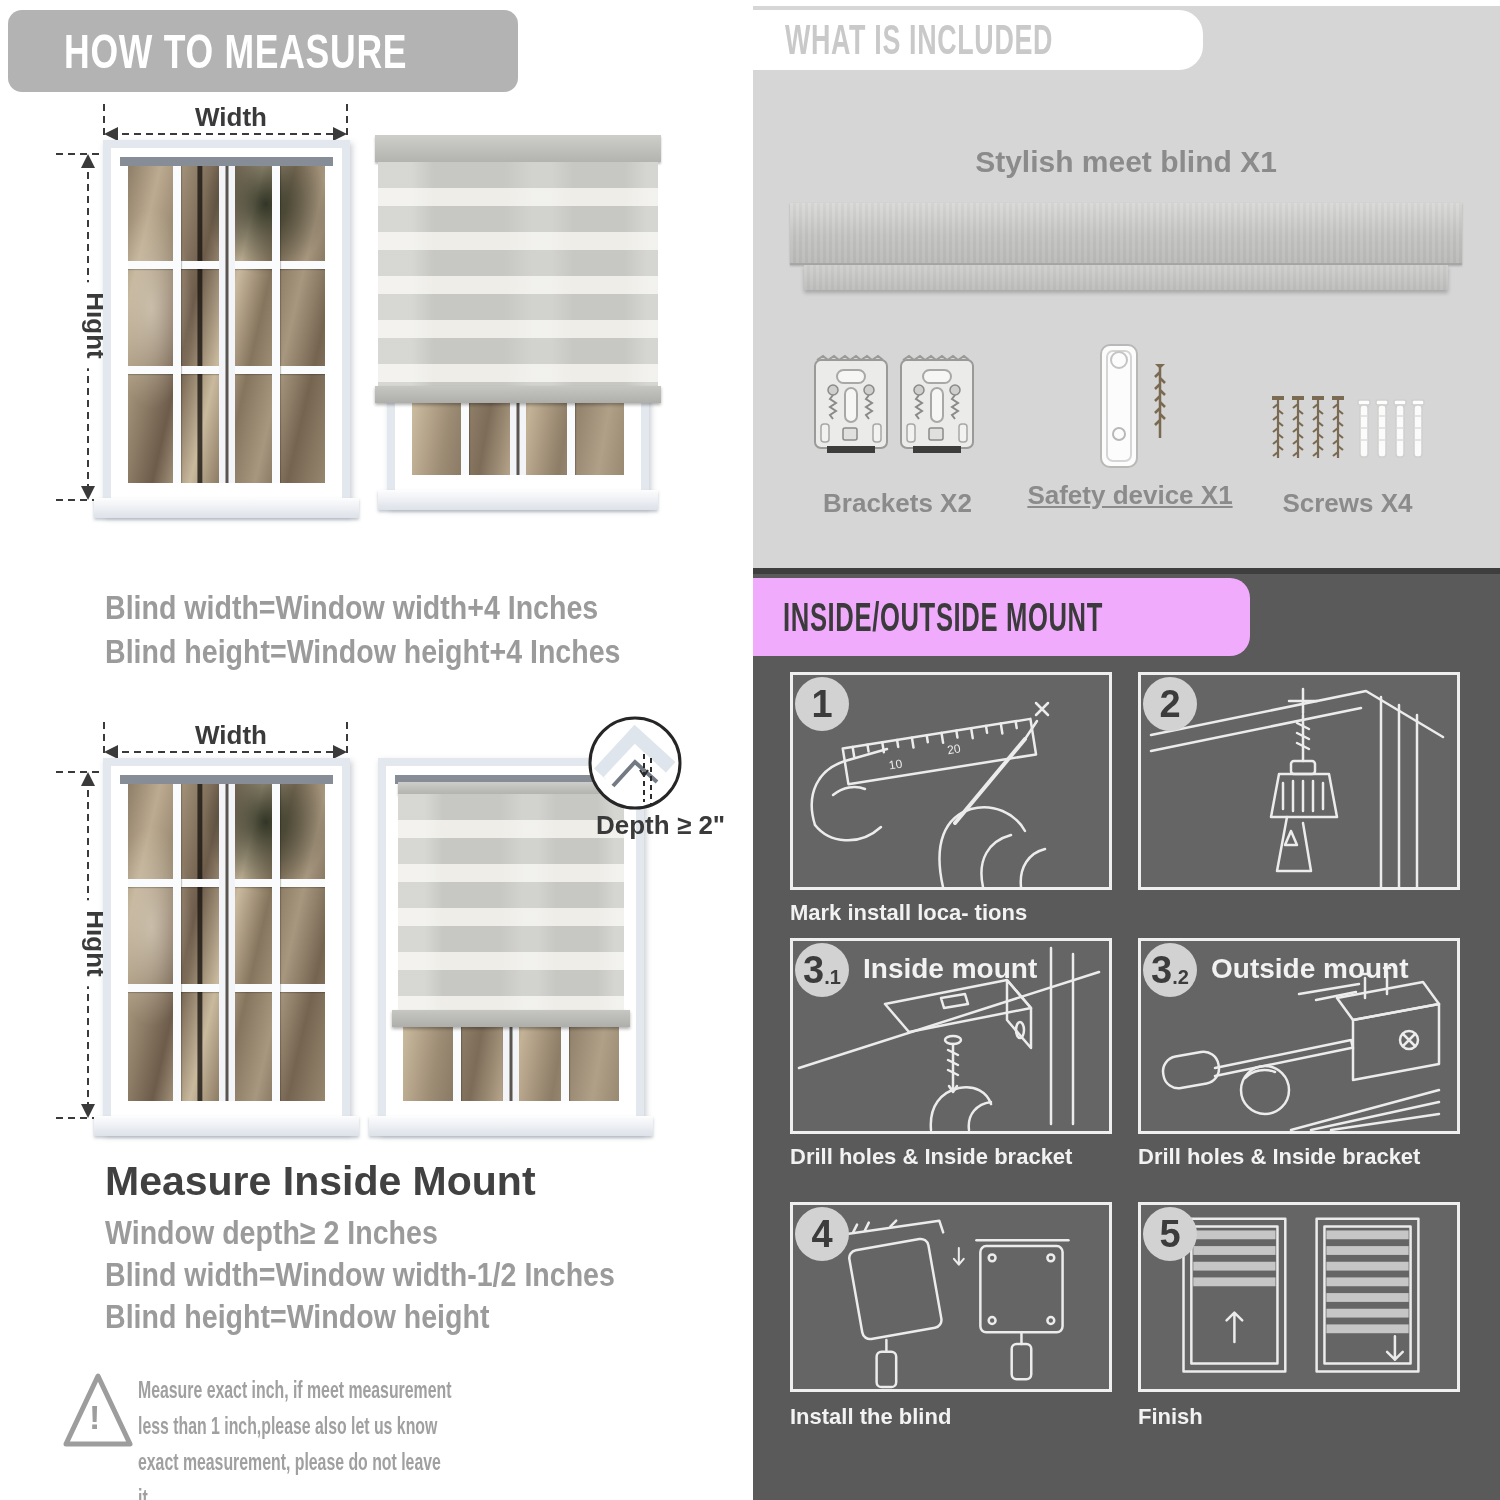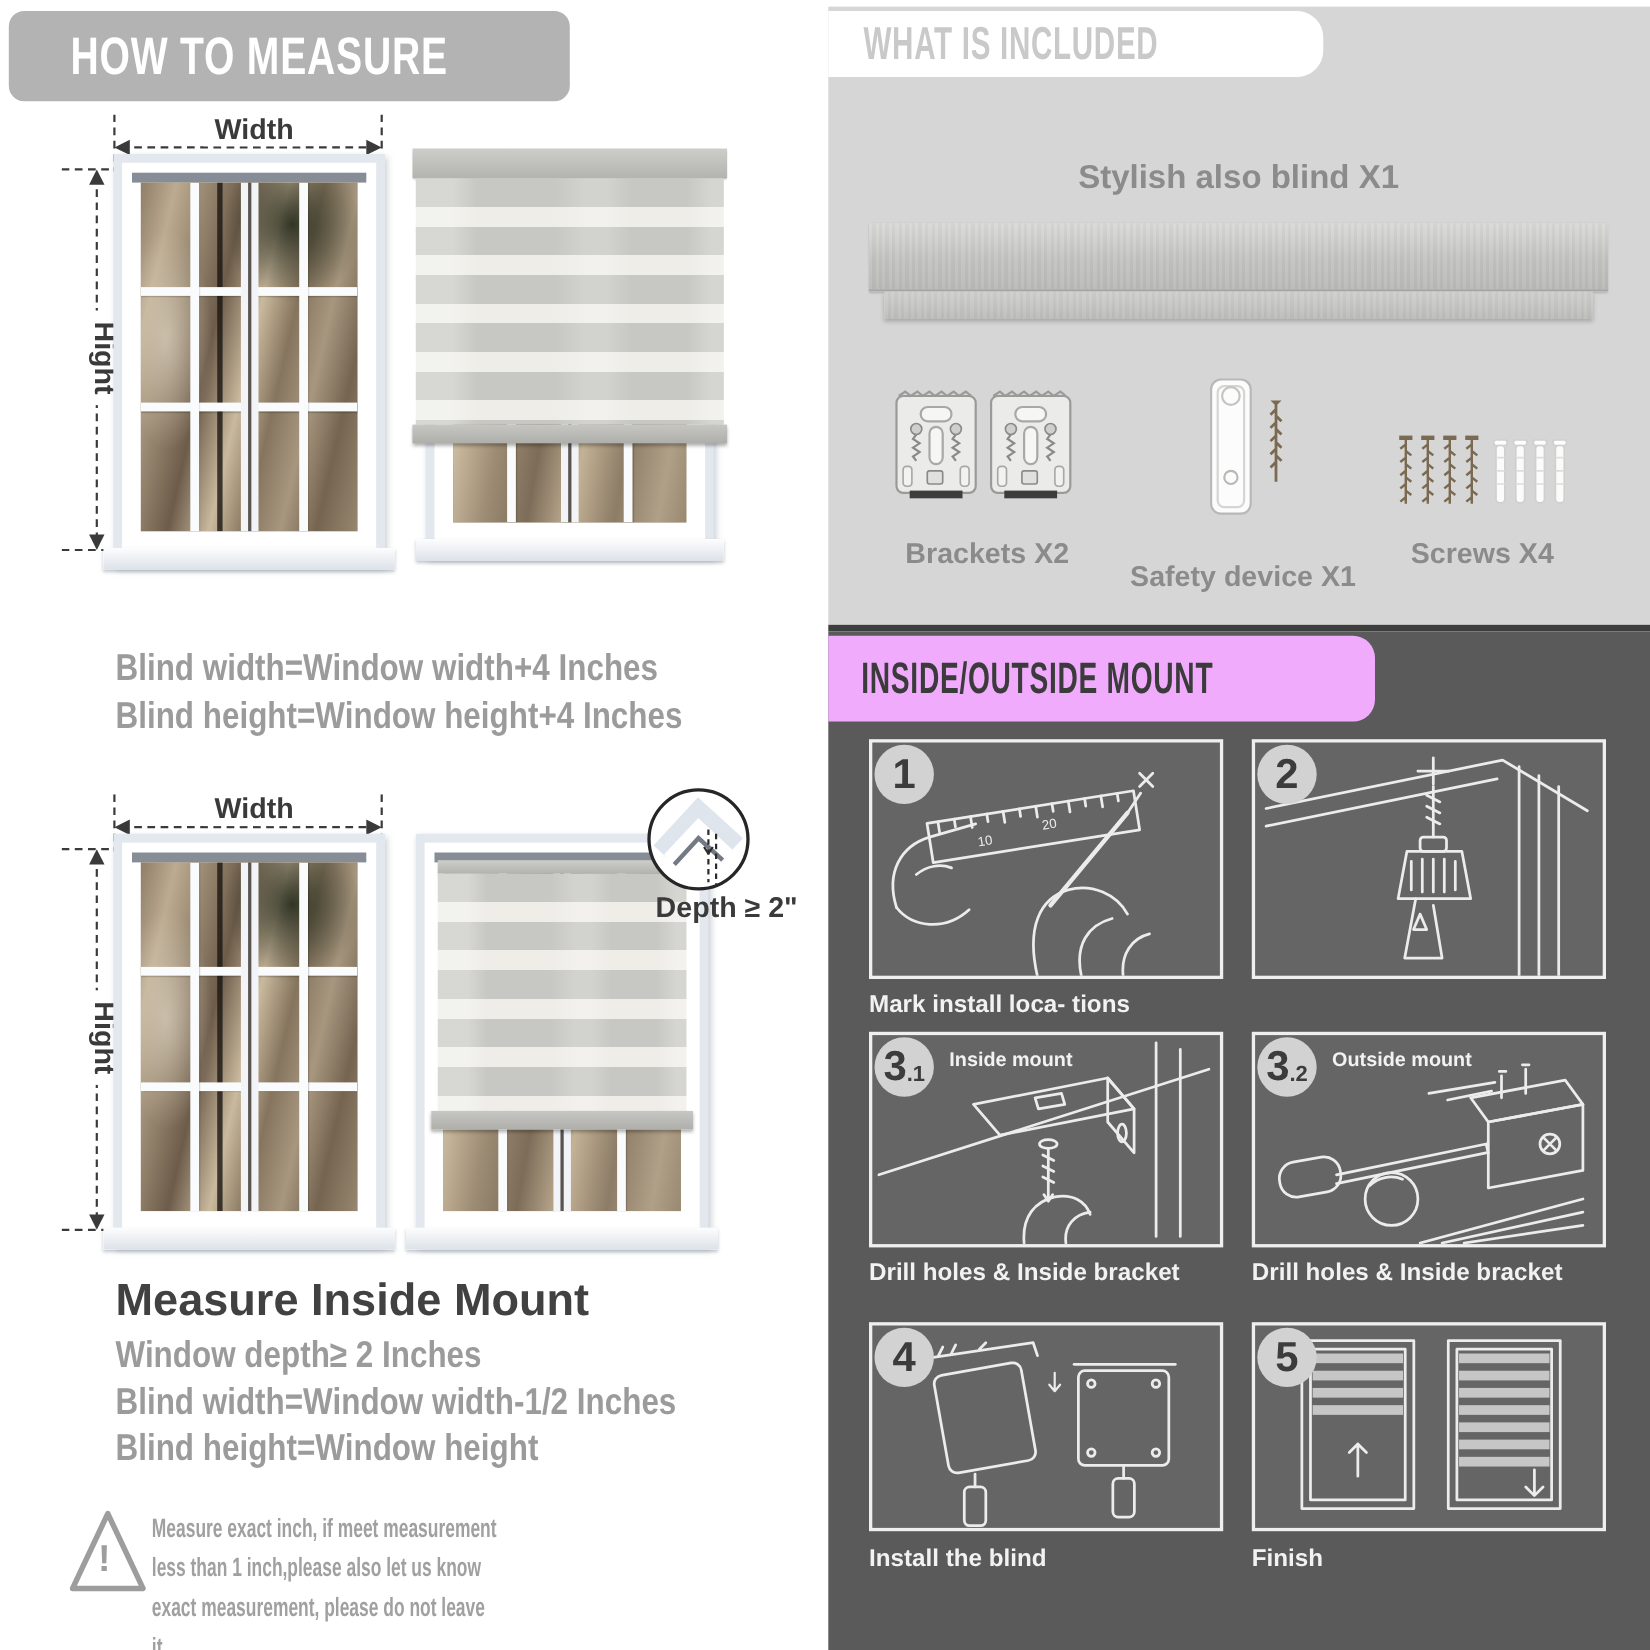--- a/index.html
+++ b/index.html
@@ -75,21 +75,21 @@
   .headrail-lip{left:804px;top:265px;width:644px;height:25px;
       background:repeating-linear-gradient(90deg,rgba(255,255,255,.05) 0 3px,rgba(0,0,0,.02) 3px 6px),
                  linear-gradient(180deg,#cfcfcd,#bcbcba);box-shadow:0 3px 4px rgba(0,0,0,.22);}
 
   
   .tile{position:absolute;width:322px;background:#656565;border:3px solid #efefef;box-sizing:border-box;}
   .stepnum{position:absolute;left:2px;top:2px;width:54px;height:54px;border-radius:50%;
            background:#d2d2d2;color:#3c3c3c;display:flex;align-items:center;justify-content:center;
            font-weight:bold;font-size:38px;}
   .stepnum .sub{font-size:20px;margin-top:14px;}
-  .tile-tag{position:absolute;left:70px;top:12px;color:#f2f2f2;font-size:18px;font-weight:bold;white-space:nowrap;}
+  .tile-tag{position:absolute;left:70px;top:12px;color:#f2f2f2;font-size:28px;font-weight:bold;white-space:nowrap;}
   .caption{position:absolute;color:#f2f2f2;font-size:22px;font-weight:bold;white-space:nowrap;}
   .lineart{position:absolute;inset:0;width:100%;height:100%;}
   .lineart *{vector-effect:non-scaling-stroke;}
 
   svg text{font-family:"Liberation Sans",sans-serif;}
 </style>
 </head>
 <body>
 
 <div class="canvas">
@@ -230,21 +230,21 @@
     <path d="M38,8 L70,76 L6,76 Z" fill="none" stroke="#9d9d9d" stroke-width="5" stroke-linejoin="round"></path>
   </svg>
   <div class="abs" style="left:89px;top:1398px;color:#9d9d9d;font-size:34px;font-weight:bold;">!</div>
   <div class="abs warn-text" style="left:138px;top:1372px">Measure exact inch, if meet measurement less than 1 inch,please also let us know exact measurement, please do not leave it</div>
 
   <div class="abs panel-light"></div>
   <div class="abs banner-included">
     <div class="t">WHAT IS INCLUDED</div>
   </div>
 
-  <div class="abs prod-label" style="left:790px;top:145px;width:672px;">Stylish also blind X1</div>
+  <div class="abs prod-label" style="left:790px;top:145px;width:672px;">Stylish meet blind X1</div>
 
   <div class="abs headrail-main"></div>
   <div class="abs headrail-lip"></div>
 
   <svg class="abs" style="left:813px;top:352px" width="165" height="110" viewBox="0 0 165 110">
     <defs>
       <g id="bracket">
         <rect x="2" y="6" width="72" height="88" rx="6" fill="#ebebe9" stroke="#9a9a98" stroke-width="2"></rect>
         <path d="M4,6 l6,-4 l5,4 l6,-4 l5,4 l6,-4 l5,4 l6,-4 l5,4 l6,-4 l5,4 l6,-4 l5,4" fill="none" stroke="#9a9a98" stroke-width="2"></path>
         <rect x="24" y="16" width="28" height="13" rx="6.5" fill="#f6f6f5" stroke="#a8a8a6" stroke-width="2"></rect>
@@ -288,21 +288,21 @@
     <use href="#screwitem" x="30" y="6"></use>
     <use href="#screwitem" x="50" y="6"></use>
     <use href="#screwitem" x="70" y="6"></use>
     <use href="#anchor" x="96" y="8"></use>
     <use href="#anchor" x="114" y="8"></use>
     <use href="#anchor" x="132" y="8"></use>
     <use href="#anchor" x="150" y="8"></use>
   </svg>
 
   <div class="abs item-label" style="left:815px;top:488px;width:165px;">Brackets X2</div>
-  <div class="abs item-label" style="left:1025px;top:509px;width:210px;">Safety device X1</div>
+  <div class="abs item-label" style="left:1025px;top:480px;width:210px;text-decoration:underline;">Safety device X1</div>
   <div class="abs item-label" style="left:1265px;top:488px;width:165px;">Screws X4</div>
 
   <div class="abs panel-divider"></div>
   <div class="abs panel-dark"></div>
   <div class="abs banner-mount">
     <div class="t">INSIDE/OUTSIDE MOUNT</div>
   </div>
 
   <div class="tile" style="left:790px;top:672px;height:218px">
     <svg class="lineart" viewBox="0 0 316 212" fill="none" stroke="#ececec" stroke-width="2.5" stroke-linecap="round" stroke-linejoin="round">

